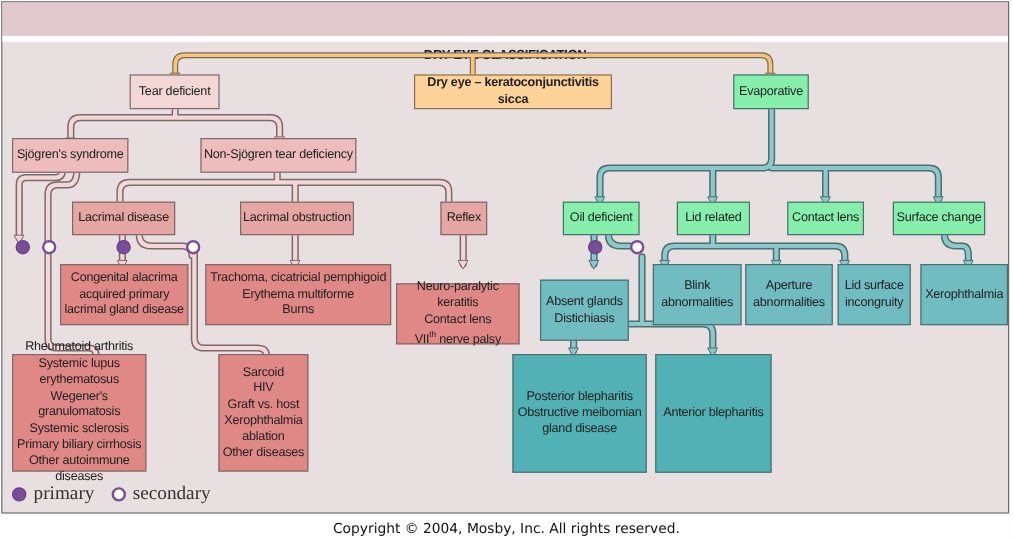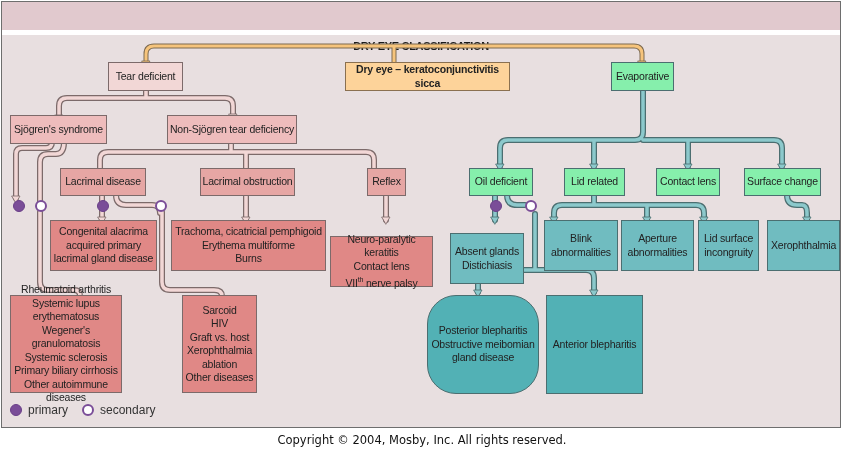--- a/index.html
+++ b/index.html
@@ -22,21 +22,21 @@
   .l3-pink { background:#e6a6a4; }
   .l4-pink { background:#e08886; }
   .root { background:#fdd39a; font-weight:bold; border-color:#8a7050; }
   .teal1 { background:#86efac; border-color:#4b6e70; }
   .teal2 { background:#70bcc0; border-color:#4b6e70; }
   .teal3 { background:#52b1b5; border-color:#4b6e70; }
   .dot { position:absolute; width:12px; height:12px; border-radius:50%; box-sizing:border-box; }
   .dot.primary { background:#7a4d98; border:1px solid #6a3f88; }
   .dot.secondary { background:#ffffff; border:2px solid #7a4d98; }
   #legend { position:absolute; left:8px; top:401px; display:flex; align-items:center;
-            font-family:Liberation Sans, sans-serif; font-size:12px; color:#333; }
+            font-family:Liberation Serif, serif; font-size:16px; color:#333; }
   #legend .dot { position:static; margin-right:6px; }
   #legend .lbl { margin-right:14px; }
   #copyright { position:absolute; top:433px; left:0; width:844px; text-align:center;
                font-family:"DejaVu Sans", sans-serif; font-size:11.5px; color:#111; }
 </style>
 </head>
 <body>
 
 <div id="frame">
   <div id="titlebar">
@@ -173,21 +173,21 @@
   <div class="box teal2" style="left:448px;top:231px;width:74px;height:51px;">Absent glands
 Distichiasis</div>
   <div class="box teal2" style="left:542px;top:218px;width:74px;height:51px;">Blink
 abnormalities</div>
   <div class="box teal2" style="left:619px;top:218px;width:73px;height:51px;">Aperture
 abnormalities</div>
   <div class="box teal2" style="left:696px;top:218px;width:61px;height:51px;">Lid surface
 incongruity</div>
   <div class="box teal2" style="left:765px;top:218px;width:73px;height:51px;">Xerophthalmia</div>
 
-  <div class="box teal3" style="left:425px;top:293px;width:112px;height:99px;border-radius:29px;">Posterior blepharitis
+  <div class="box teal3" style="left:425px;top:293px;width:112px;height:99px;">Posterior blepharitis
 Obstructive meibomian
 gland disease</div>
   <div class="box teal3" style="left:544px;top:293px;width:97px;height:99px;">Anterior blepharitis</div>
 
   <div class="dot primary" style="left:11px;top:198px;"></div>
   <div class="dot secondary" style="left:33px;top:198px;"></div>
   <div class="dot primary" style="left:95px;top:198px;"></div>
   <div class="dot secondary" style="left:153px;top:198px;"></div>
   <div class="dot primary" style="left:488px;top:198px;"></div>
   <div class="dot secondary" style="left:523px;top:198px;"></div>

